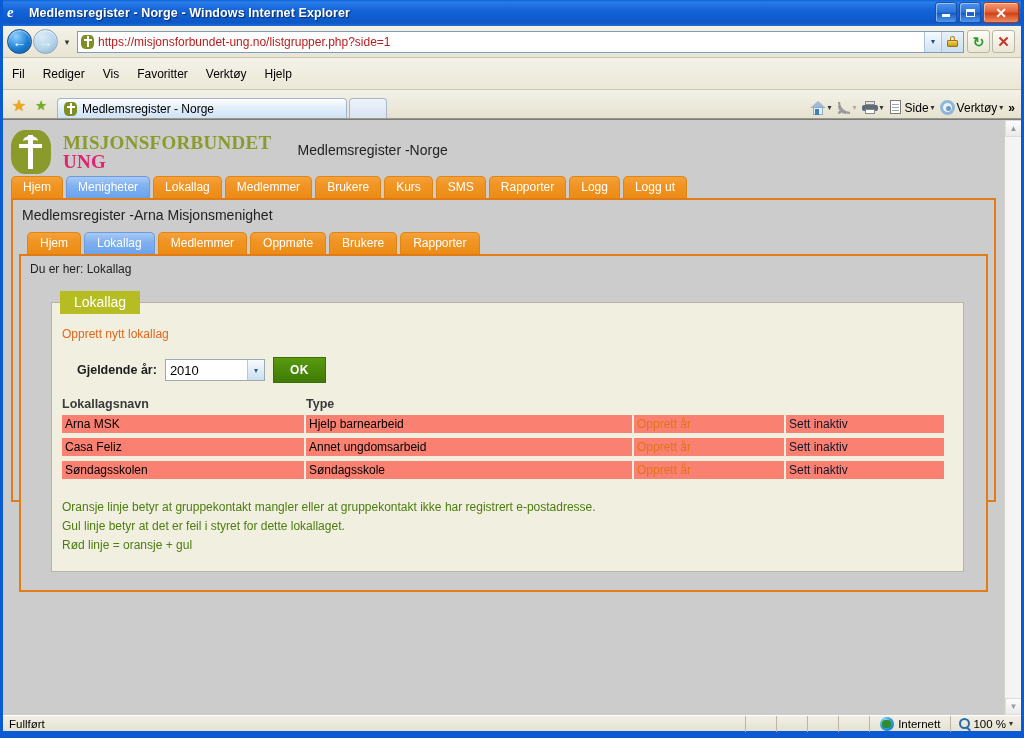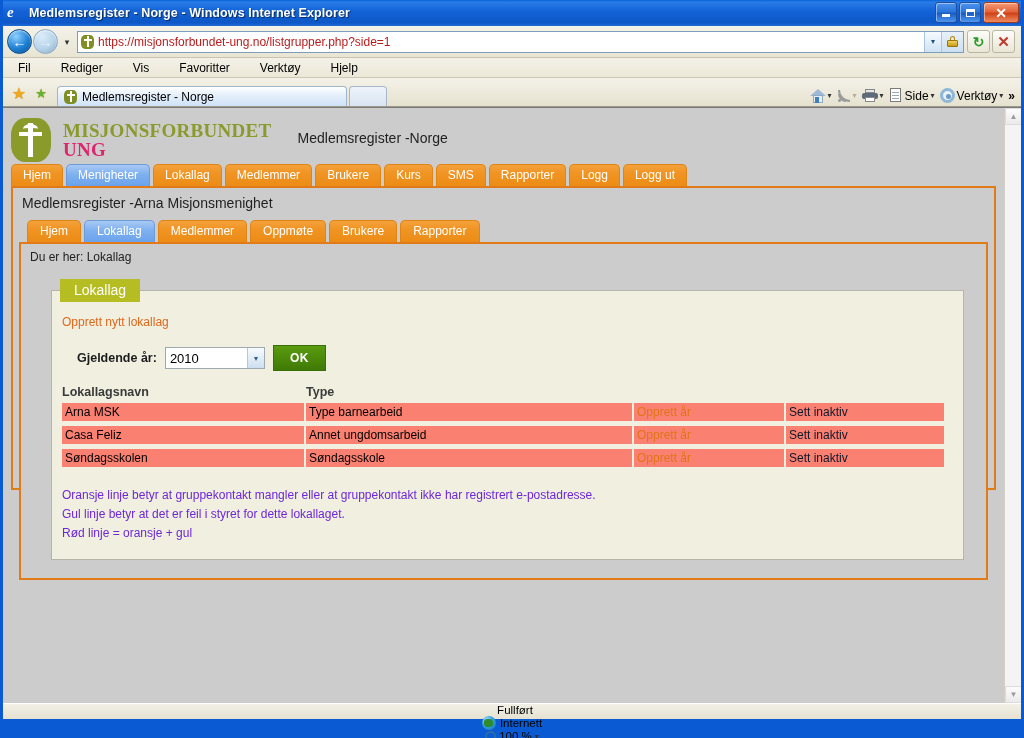--- a/index.html
+++ b/index.html
@@ -146,24 +146,24 @@
   }
   #searchbox .sdrop {
     width: 14px;height:20px;border-left:1px solid #a9c4db;
     background: linear-gradient(to bottom,#f6fbff,#d6e6f5);
     display:flex;align-items:center;justify-content:center;
     font-size:7px;color:#1e4f7c;
   }
 
   
   #menubar {
-    height: 20px;
+    height: 32px;
     background: linear-gradient(to bottom,#f4f2e8,#ebe8d8);
     display: flex; align-items: center;
-    padding-left: 6px; gap: 12px;
+    gap: 0px;
     border-bottom: 1px solid #cdc8b3;
   }
   #menubar .mi {
     padding: 2px 9px; font-size: 12px; color: #000;
   }
 
   
   #tabbar {
     height: 29px;
     background: linear-gradient(to bottom,#f4f2e8,#e6e2d0);
@@ -332,21 +332,21 @@
     font-size: 12px; color: #000;
     display: flex; align-items: center;
     padding-left: 3px;
   }
   #grid .cell.c1 { width: 242px; }
   #grid .cell.c2 { width: 326px; }
   #grid .cell.c3 { width: 150px; color: #e07518; }
   #grid .cell.c4 { width: 158px; color: #0f172a; }
 
   #legend { position: absolute; left: 10px; bottom: 16px; }
-  #legend div { font-size: 12px; color: #6d28d9; line-height: 19px; }
+  #legend div { font-size: 12px; color: #4d7c0f; line-height: 19px; }
 
   
   #vscroll {
     position: absolute; right: 0; top: 0; bottom: 0; width: 17px;
     background: #f4f4f4; border-left: 1px solid #d4d0c8;
   }
   #vscroll .arr {
     height: 17px; width: 17px;
     background: linear-gradient(to bottom,#fcfcfc,#eaeaea);
     border: 1px solid #dcdcdc;
@@ -355,21 +355,20 @@
   }
   #vscroll .arr.bot { position: absolute; bottom: 0; }
 
   
   #statusbar {
     height: 16px;
     background: linear-gradient(to bottom,#f2f0e6,#e5e2d2);
     display: flex; align-items: center;
     font-size: 11.5px; color: #000;
     border-top: 1px solid #fff;
-    flex-direction: column;
   }
   #statusbar .seg { border-left: 1px solid #b9b6a6; height: 16px; }
   #statusbar .txt { padding-left: 6px; flex: 0 0 auto; }
   #statusbar .spacer { flex: 1 1 auto; }
   #statusbar .zone { display:flex;align-items:center;gap:4px; padding: 0 10px; }
   #statusbar .zoom { display:flex;align-items:center;gap:3px; padding: 0 8px; }
   .globe {
     width: 14px;height:14px;border-radius:50%;
     background: radial-gradient(circle at 35% 30%, #a8e0fa 0%, #2f9fe0 45%, #1472b0 100%);
     position: relative; flex:none;
@@ -602,21 +601,21 @@
             </div>
 
             <div id="grid">
               <div class="hdr">
                 <span class="c1">Lokallagsnavn</span>
                 <span class="c2">Type</span>
               </div>
 
               <div class="row">
                 <span class="cell c1">Arna MSK</span>
-                <span class="cell c2">Type barnearbeid</span>
+                <span class="cell c2">Hjelp barnearbeid</span>
                 <span class="cell c3">Opprett år</span>
                 <span class="cell c4">Sett inaktiv</span>
               </div>
 
               <div class="row">
                 <span class="cell c1">Casa Feliz</span>
                 <span class="cell c2">Annet ungdomsarbeid</span>
                 <span class="cell c3">Opprett år</span>
                 <span class="cell c4">Sett inaktiv</span>
               </div>

